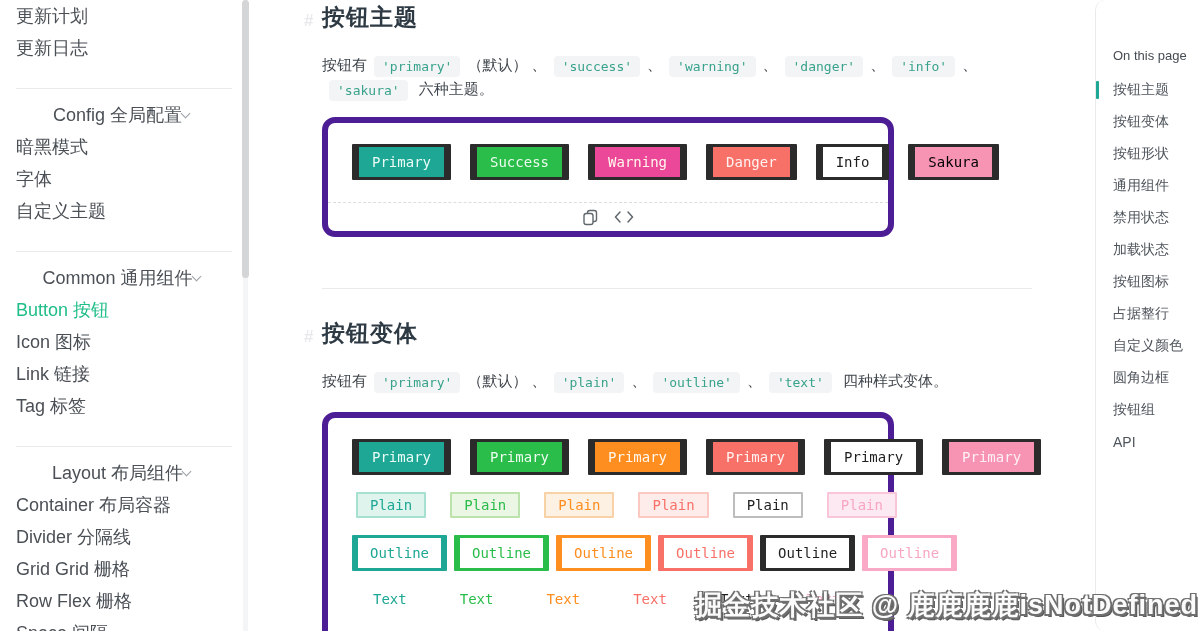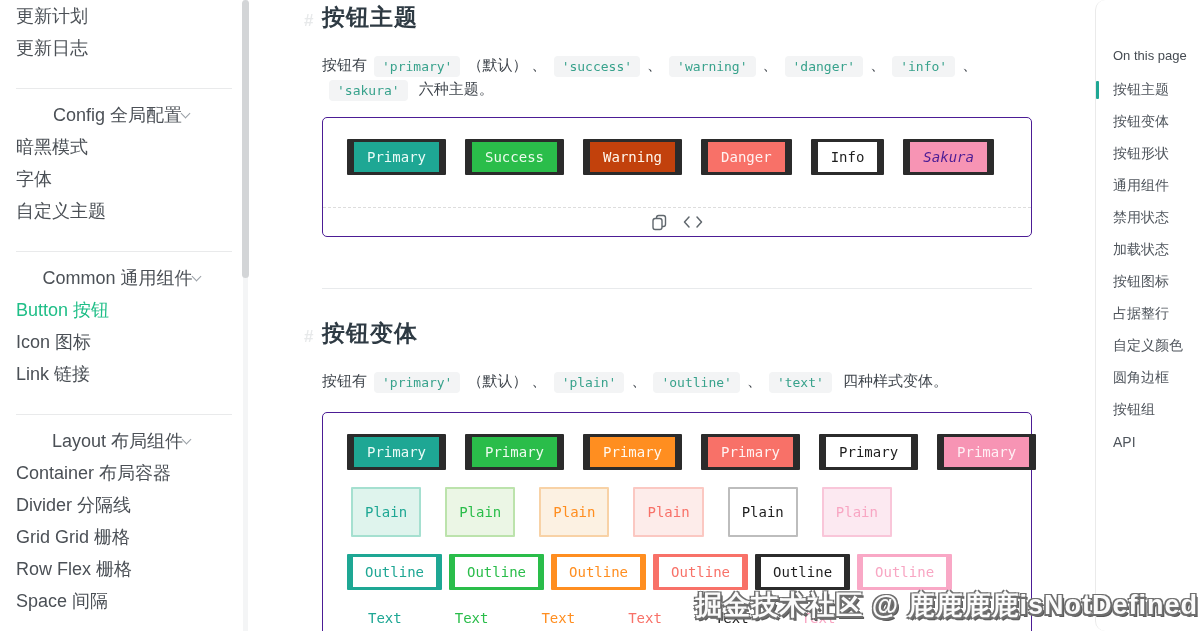--- a/index.html
+++ b/index.html
@@ -19,36 +19,36 @@
   .chevron { width:7px; height:7px; border-right:1.5px solid #9aa0a6; border-bottom:1.5px solid #9aa0a6; transform:rotate(45deg); margin-top:-4px; }
 
   
   .main { position:absolute; left:250px; top:0; width:845px; height:631px; padding:2px 63px 0 72px; }
   h2.sec-title { font-size:23px; font-weight:bold; color:#2e3a43; letter-spacing:1px; line-height:30px; position:relative; }
   .anchor { position:absolute; left:-18px; top:4px; font-size:17px; color:#e7e9ea; font-weight:bold; }
   .intro { display:flex; align-items:flex-end; flex-wrap:wrap; font-size:15px; color:#40464d; margin-top:21px; line-height:24px; }
   .intro .t { white-space:pre; }
   .chip { background:#f3f4f5; color:#38a28c; border-radius:4px; padding:3px 8px; font:13px "DejaVu Sans Mono", monospace; margin:0 7px; }
 
-  .demo-card { width:710px; border:1px solid #4c1d95; border-radius:5px; background:#fff; }
+  .demo-card { width:572px; border:6px solid #4c1d95; border-radius:13px; background:#fff; }
   .card-theme { height:120px; margin-top:16px; display:flex; flex-direction:column; }
   .card-variant { height:400px; margin-top:19px; }
   .demo-area { flex:1; padding:21px 24px; display:flex; align-items:flex-start; gap:19px; }
   .demo-footer { height:29px; border-top:1px dashed #dddddd; display:flex; align-items:center; justify-content:center; gap:16px; }
   .demo-footer .ficon { display:flex; align-items:center; cursor:pointer; }
   .sec-div { border:none; border-top:1px solid #e8eaec; margin:51px 0 29px 0; }
   .variant-body { padding:21px 24px; display:flex; flex-direction:column; gap:17px; }
   .vrow { display:flex; align-items:center; gap:19px; }
   .vrow.row-plain { gap:24px; padding-left:4px; }
   .vrow.row-outline { gap:7px; }
   .vrow.row-text { gap:53px; padding-left:21px; }
 
   .pxbtn { display:inline-block; font:14px "DejaVu Sans Mono", monospace; line-height:14px; cursor:pointer; border-radius:1px; white-space:nowrap; }
   .v-solid   { border:3px solid #2b2b2b; padding:8px 13px; margin:0 4px; }
-  .v-plain   { border:2px solid; padding:16px 12px; }
+  .v-plain   { border:2px solid; padding:4px 12px; }
   .v-outline { border:3px solid; padding:8px 12px; margin:0 3px; }
   .v-text    { padding:4px 0; }
 
   
   .toc { position:absolute; left:1095px; top:0; width:107px; height:631px; border-left:1px solid #eaeaea; padding:48px 0 0 17px;border-radius:10px; }
   .toc-title { font-size:13px; color:#454b52; height:20px; }
   .toc-item { height:32px; display:flex; align-items:center; font-size:14px; color:#4f555c; cursor:pointer; position:relative; margin-top:0; }
   .toc-list { margin-top:6px; }
   .toc-item .bar { position:absolute; left:-17px; top:7px; width:3px; height:18px; background:#1ea794; border-radius:1px; }
 
@@ -74,20 +74,21 @@
         <div class="side-item">字体</div>
         <div class="side-item">自定义主题</div>
         <div class="side-div"></div>
         <div class="side-header">
           <span>Common 通用组件</span>
           <span class="chevron"></span>
         </div>
         <div class="side-item active">Button 按钮</div>
         <div class="side-item">Icon 图标</div>
         <div class="side-item">Link 链接</div>
+        <div class="side-item">Tag 标签</div>
         <div class="side-div"></div>
         <div class="side-header">
           <span>Layout 布局组件</span>
           <span class="chevron"></span>
         </div>
         <div class="side-item">Container 布局容器</div>
         <div class="side-item">Divider 分隔线</div>
         <div class="side-item">Grid Grid 栅格</div>
         <div class="side-item">Row Flex 栅格</div>
         <div class="side-item">Space 间隔</div>
@@ -115,24 +116,24 @@
         <span class="chip">'info'</span>
         <span class="t">、</span>
         <span class="chip">'sakura'</span>
         <span class="t"> 六种主题。</span>
       </p>
 
     <div class="demo-card card-theme">
       <div class="demo-area">
           <button class="pxbtn v-solid" style="background: rgb(30, 167, 148); color: rgb(234, 251, 247); border-color: rgb(43, 43, 43); box-shadow: rgb(43, 43, 43) -4px 0px 0px, rgb(43, 43, 43) 4px 0px 0px;">Primary</button>
           <button class="pxbtn v-solid" style="background: rgb(42, 189, 74); color: rgb(237, 251, 238); border-color: rgb(43, 43, 43); box-shadow: rgb(43, 43, 43) -4px 0px 0px, rgb(43, 43, 43) 4px 0px 0px;">Success</button>
-          <button class="pxbtn v-solid" style="background: #c2410c; color: rgb(255, 247, 236); border-color: rgb(43, 43, 43); box-shadow: rgb(43, 43, 43) -4px 0px 0px, rgb(43, 43, 43) 4px 0px 0px;">Warning</button>
+          <button class="pxbtn v-solid" style="background: #ec4899; color: rgb(255, 247, 236); border-color: rgb(43, 43, 43); box-shadow: rgb(43, 43, 43) -4px 0px 0px, rgb(43, 43, 43) 4px 0px 0px;">Warning</button>
           <button class="pxbtn v-solid" style="background: rgb(248, 113, 104); color: rgb(255, 242, 241); border-color: rgb(43, 43, 43); box-shadow: rgb(43, 43, 43) -4px 0px 0px, rgb(43, 43, 43) 4px 0px 0px;">Danger</button>
           <button class="pxbtn v-solid" style="background: rgb(255, 255, 255); color: rgb(30, 30, 30); border-color: rgb(43, 43, 43); box-shadow: rgb(43, 43, 43) -4px 0px 0px, rgb(43, 43, 43) 4px 0px 0px;">Info</button>
-          <button class="pxbtn v-solid" style="background: rgb(247, 148, 180); color: #4c1d95; border-color: rgb(43, 43, 43); box-shadow: rgb(43, 43, 43) -4px 0px 0px, rgb(43, 43, 43) 4px 0px 0px; font-style: italic;">Sakura</button>
+          <button class="pxbtn v-solid" style="background: rgb(247, 148, 180); color: #000000; border-color: rgb(43, 43, 43); box-shadow: rgb(43, 43, 43) -4px 0px 0px, rgb(43, 43, 43) 4px 0px 0px;">Sakura</button>
         </div>
       <div class="demo-footer">
         <span class="ficon">
           <svg width="16" height="17" viewBox="0 0 16 17">
               <rect x="5.5" y="1.5" width="9" height="11" rx="2.2" fill="#fff" stroke="#60676d" stroke-width="1.4"></rect>
               <rect x="2" y="4.5" width="9" height="11" rx="2.2" fill="#fff" stroke="#60676d" stroke-width="1.4"></rect>
             </svg>
         </span>
         <span class="ficon">
           <svg width="20" height="14" viewBox="0 0 20 14" fill="none" stroke="#60676d" stroke-width="1.5" stroke-linecap="round" stroke-linejoin="round">

